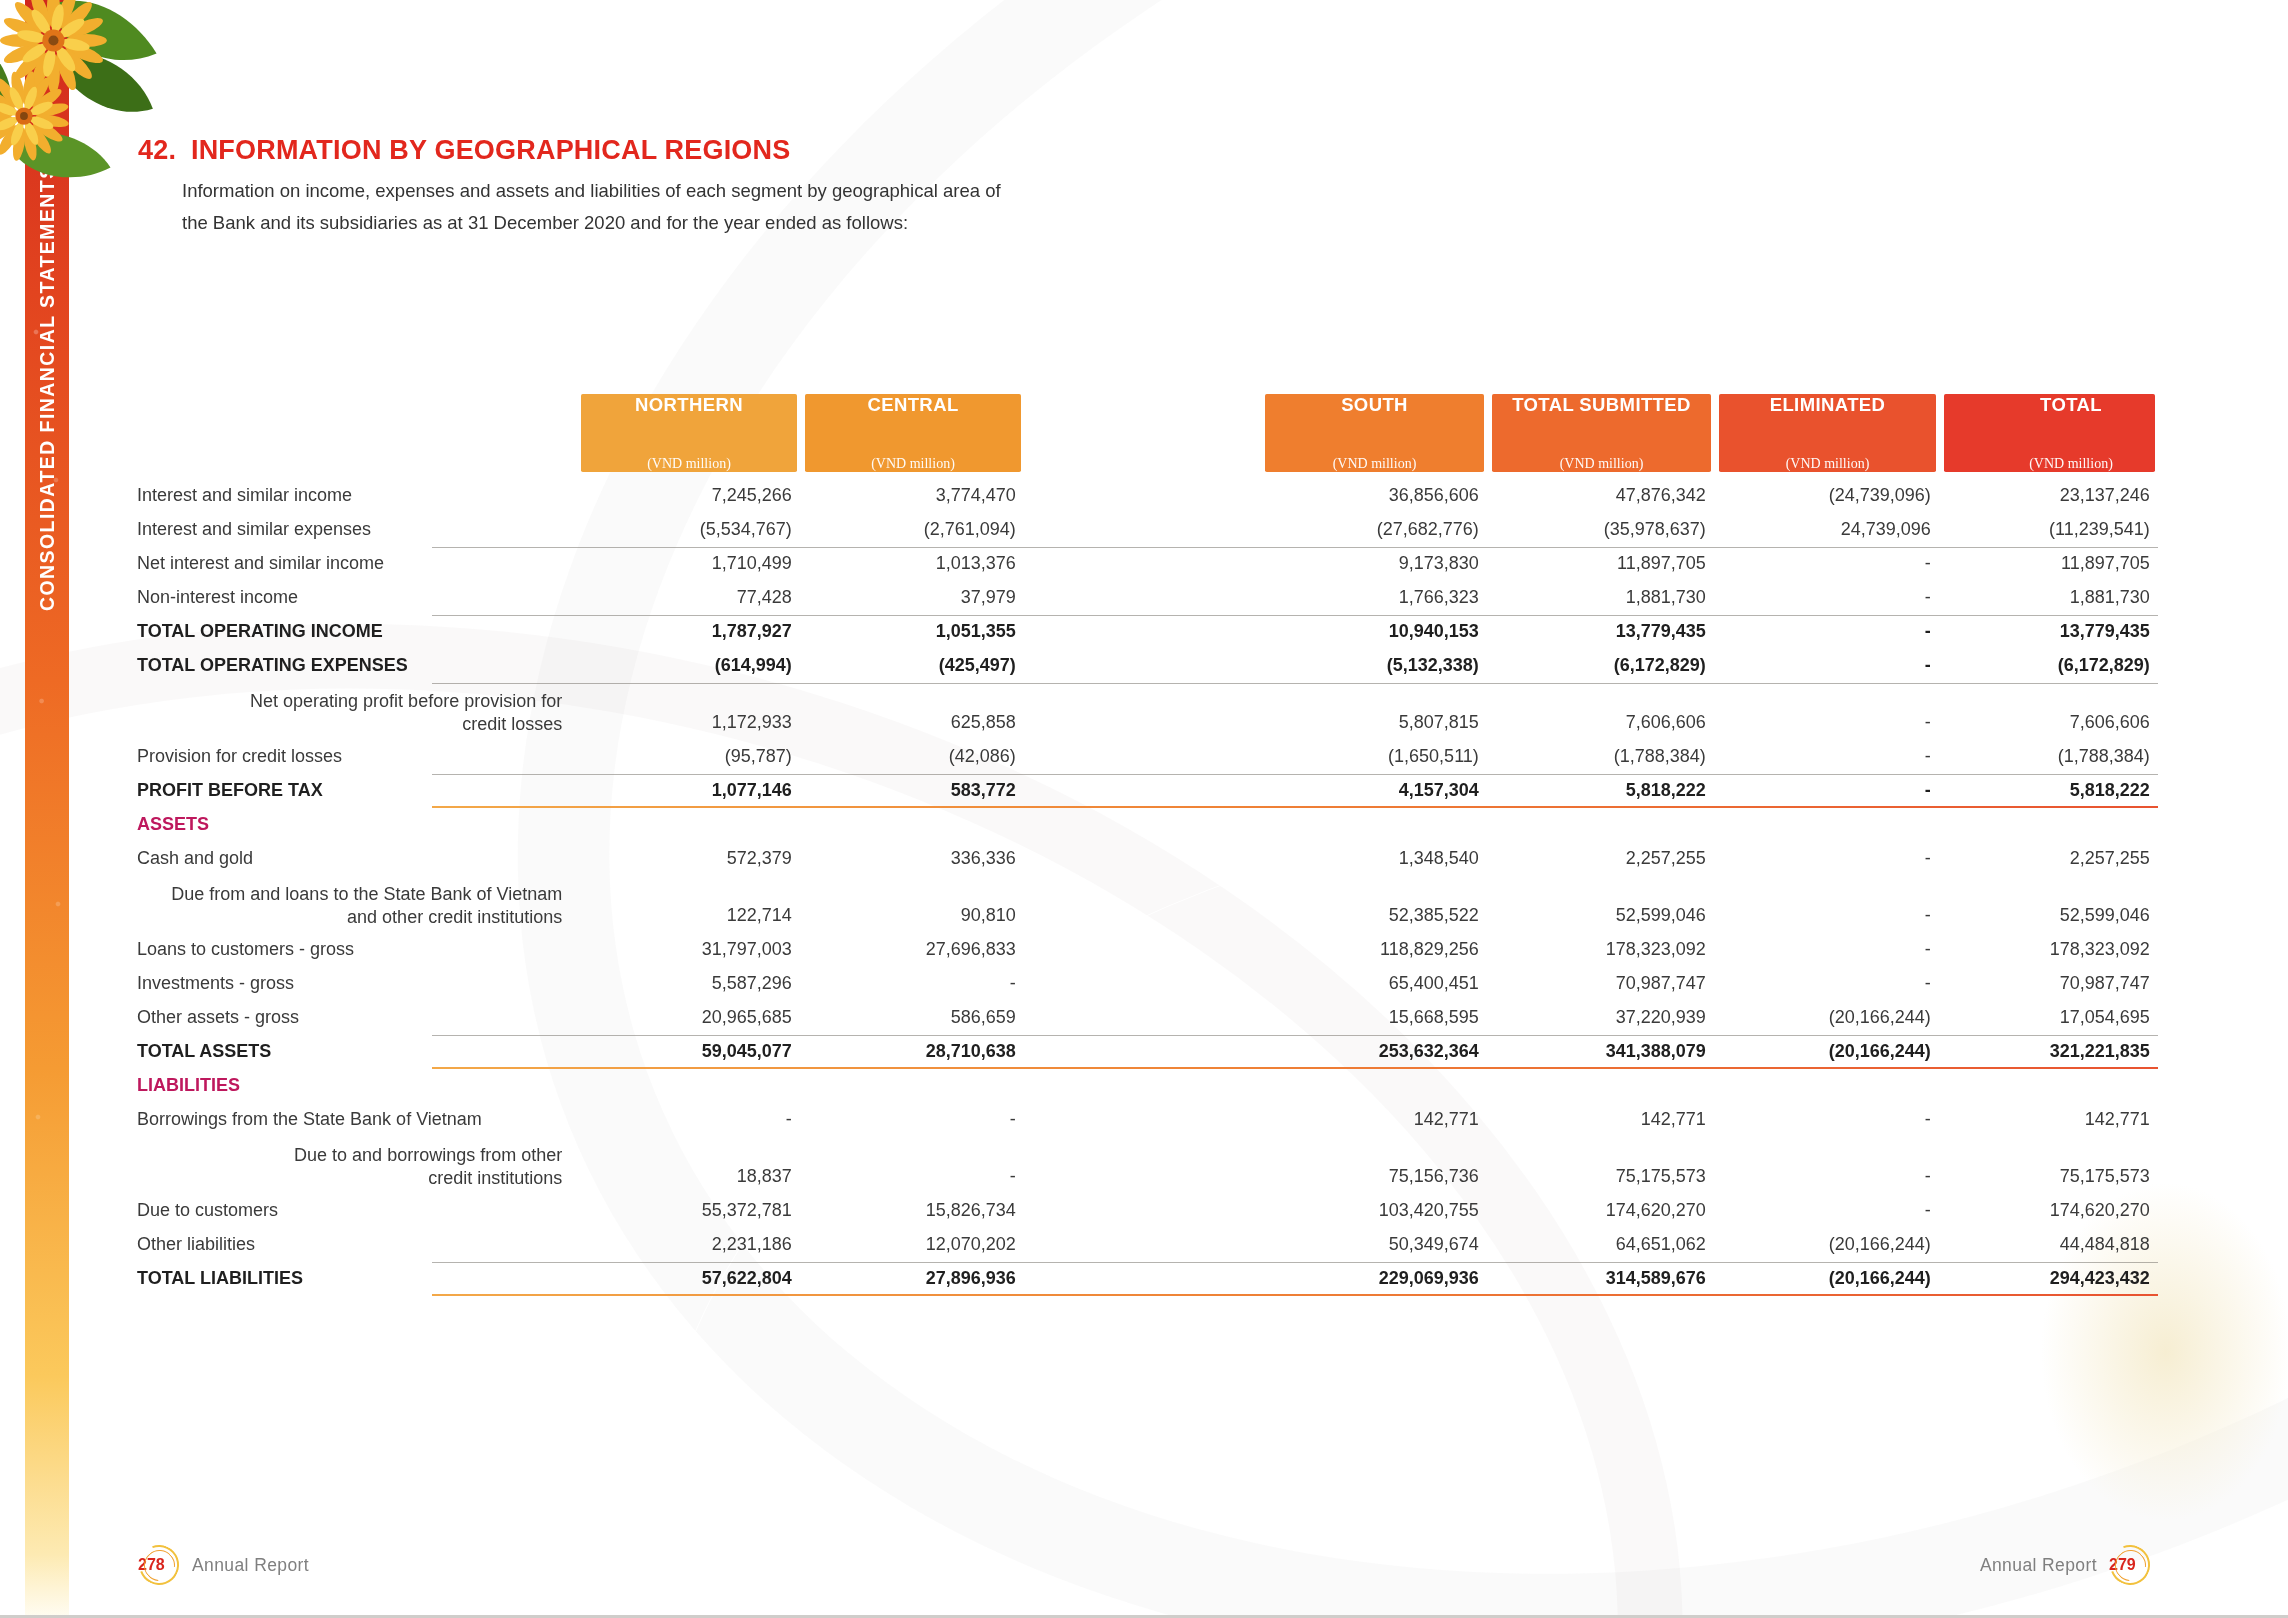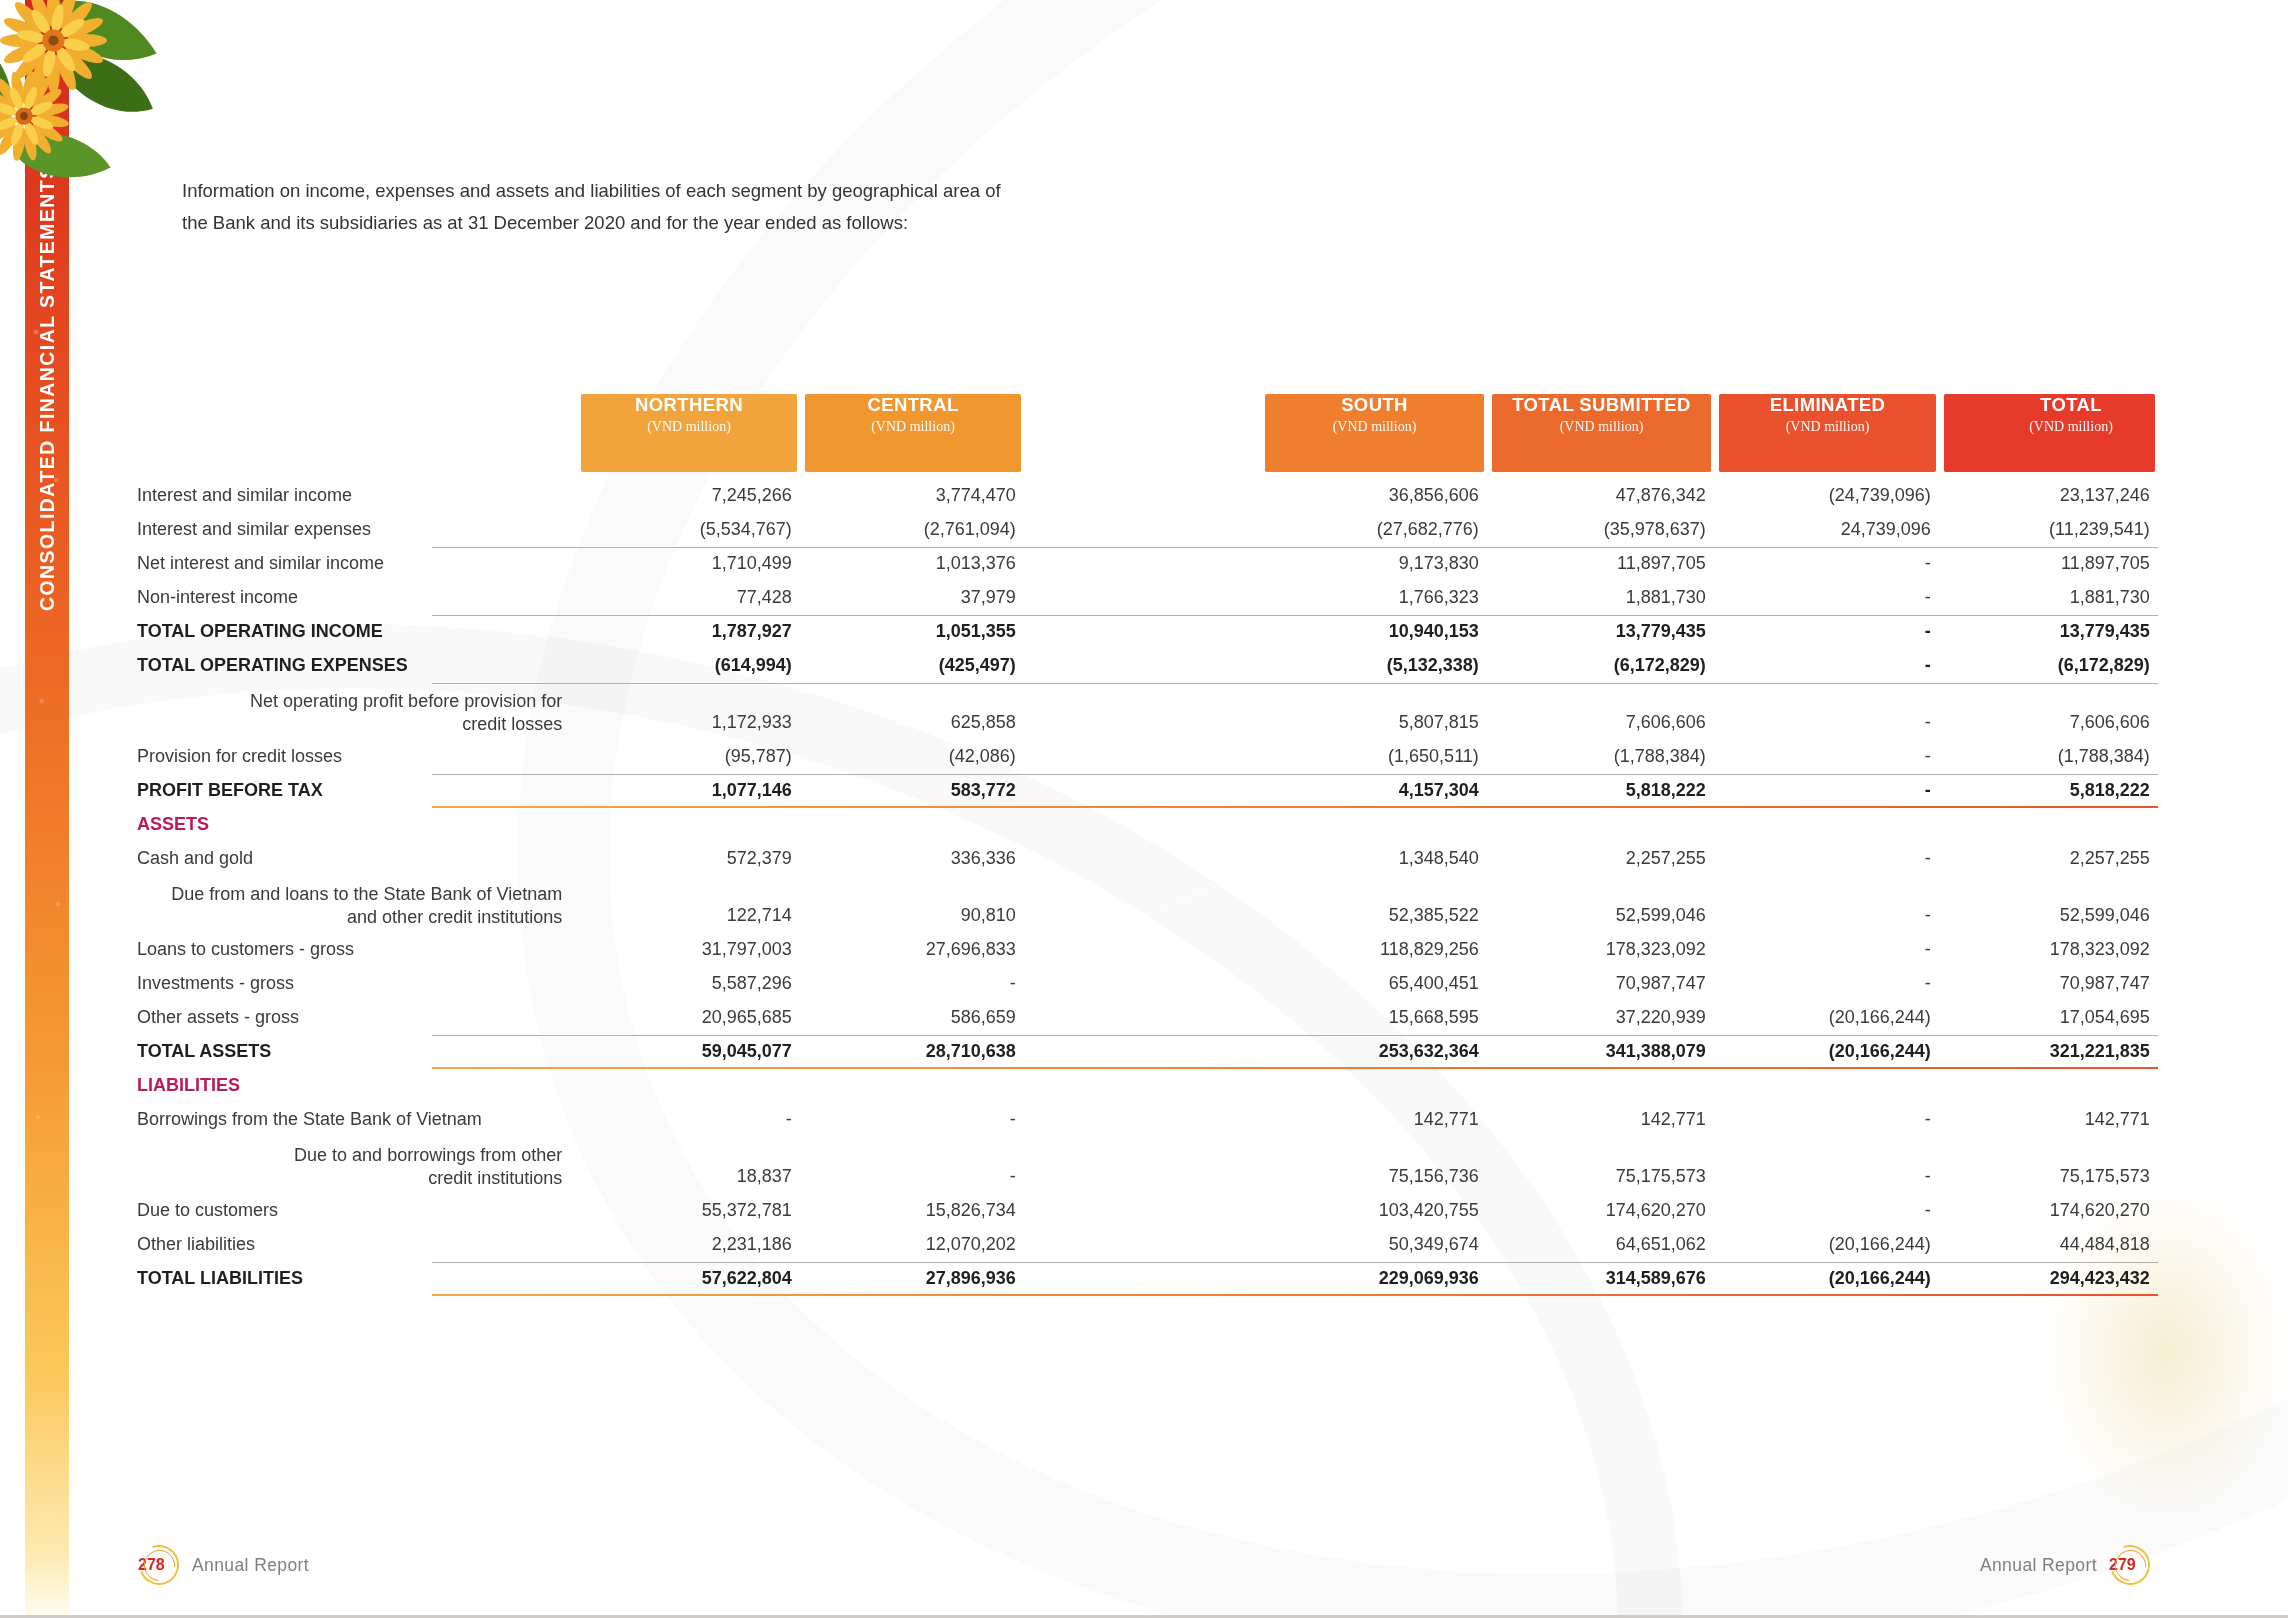--- a/index.html
+++ b/index.html
@@ -45,21 +45,21 @@
   .sect-head{position:absolute; left:138px; top:135px; display:flex; gap:14.8px;
     font-size:27px; font-weight:bold; color:#e2271d; letter-spacing:0.2px;}
   .intro{position:absolute; left:182px; top:175px; width:840px; font-size:18.5px;
     line-height:1.72; color:#333333;}
 
   
   .fin-table{position:absolute; left:137px; top:394px; width:2023px;}
   .grid8{display:grid; grid-template-columns:440px 224px 224px 236px 227px 227px 225px 219px;}
   .thead{height:78px;}
   .hbox{height:78px; margin:0 3.7px; border-radius:1.8px; color:#ffffff; text-align:center;
-    display:flex; flex-direction:column; justify-content:flex-start; gap:2.8px;}
+    display:flex; flex-direction:column; justify-content:space-between; gap:2.8px;}
   .hbox .h-label{font-weight:bold; font-size:18.5px; letter-spacing:0.4px;}
   .hbox .h-sub{font-size:14px; opacity:.96;font-family:Liberation Serif, serif;}
   .tbody{margin-top:6.5px;}
   .row{position:relative; align-items:center; min-height:34px; font-size:18px;}
   .row.tall{min-height:57px; align-items:end;}
   .row.tall .cell{padding-bottom:6.5px;}
   .row.tall .row-label{padding-bottom:3.7px;text-align:right;}
   .row-label{grid-column:1; padding-right:14.8px; line-height:1.28; white-space:pre-line; color:#3a3a3a;}
   .cell{text-align:right; padding-right:9.2px; color:#3a3a3a; white-space:nowrap;}
   .c0{grid-column:2}.c1{grid-column:3}.c2{grid-column:5}.c3{grid-column:6}.c4{grid-column:7}.c5{grid-column:8}
@@ -160,20 +160,24 @@
         <use href="#petal2" transform="rotate(156)"></use>
       <use href="#petal2" transform="rotate(201)"></use>
         <use href="#petal2" transform="rotate(246)"></use>
       <use href="#petal2" transform="rotate(291)"></use>
         <use href="#petal2" transform="rotate(336)"></use>
       <circle r="11" fill="#db6c15"></circle>
         <circle r="5" fill="#84460f"></circle>
     </g>
   </svg>
 
+  <div class="sect-head">
+    <span>42.</span>
+    <span>INFORMATION BY GEOGRAPHICAL REGIONS</span>
+  </div>
   <div class="intro">Information on income, expenses and assets and liabilities of each segment by geographical area of the Bank and its subsidiaries as at 31 December 2020 and for the year ended as follows:</div>
 
   <div class="fin-table">
     <div class="thead grid8">
         <div class="hbox" style="grid-column: 2; background: linear-gradient(135deg, rgb(240, 164, 59), rgb(240, 164, 59)) rgb(240, 164, 59);">
           <div class="h-label">NORTHERN</div>
           <div class="h-sub">(VND million)</div>
         </div>
         <div class="hbox" style="grid-column: 3; background: linear-gradient(135deg, rgb(240, 152, 47), rgb(240, 152, 47)) rgb(240, 152, 47);">
           <div class="h-label">CENTRAL</div>

